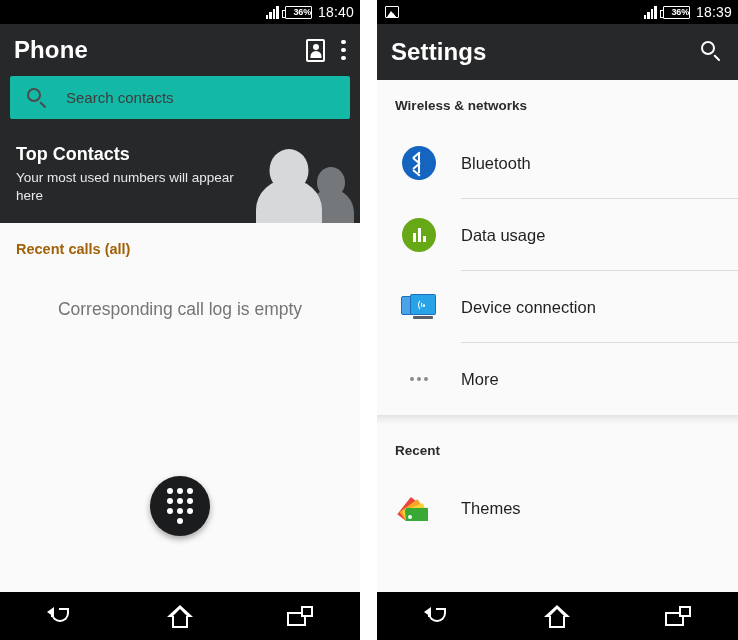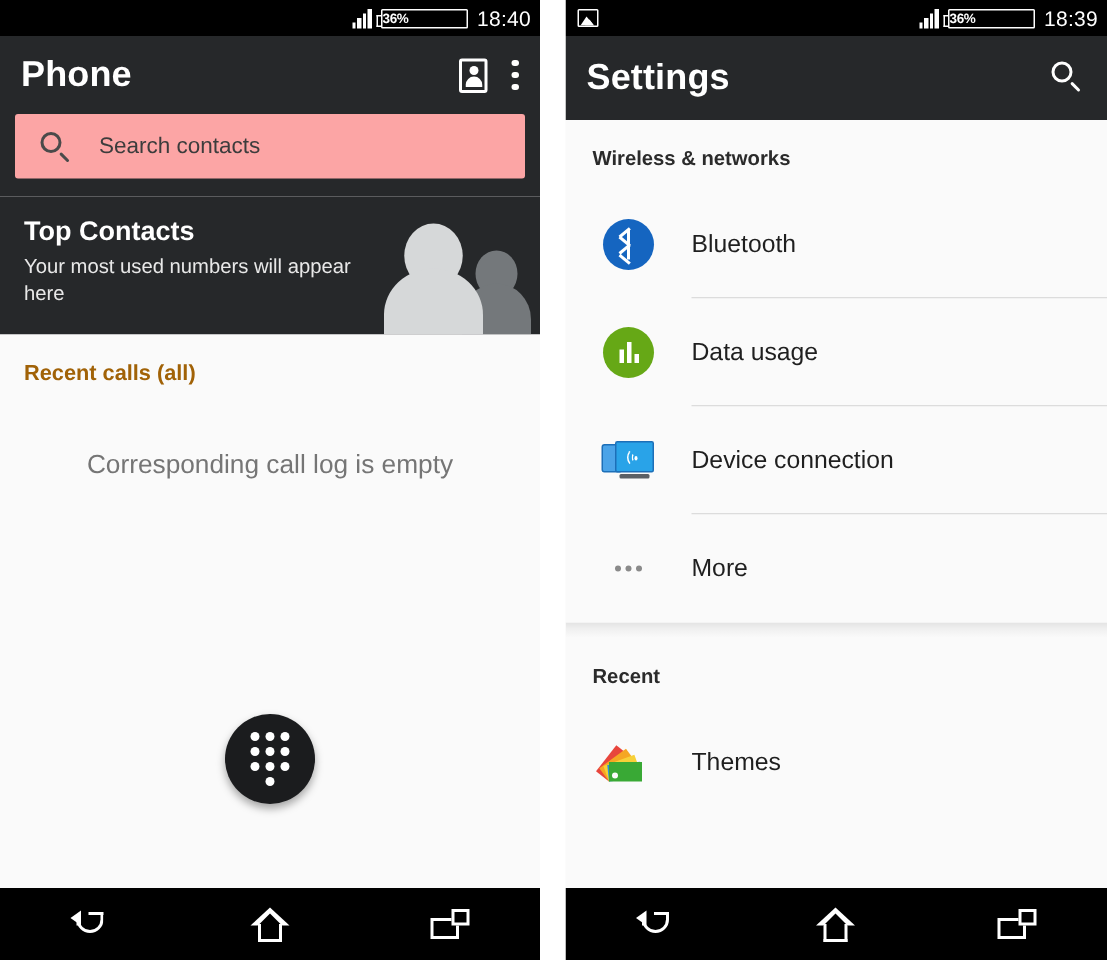--- a/index.html
+++ b/index.html
@@ -29,23 +29,23 @@
   
   .signal { display:flex; align-items:flex-end; gap:1px; height:13px; }
   .signal i { display:block; width:2.5px; background:#ffffff; }
   .signal i:nth-child(1){height:4px;}
   .signal i:nth-child(2){height:6.5px;}
   .signal i:nth-child(3){height:9.5px;}
   .signal i:nth-child(4){height:13px;}
 
   
   .battery {
-    position:relative; height:13px; width:58px;
+    position:relative; height:13px; width:27px;
     border:1.5px solid #ffffff; border-radius:1px;
-    display:flex; align-items:center; justify-content:flex-start;
+    display:flex; align-items:center; justify-content:flex-end;
   }
   .battery::before{
     content:""; position:absolute; left:-3.5px; top:3px;
     width:2px; height:6px; background:#000;
     border-top:1.5px solid #fff; border-bottom:1.5px solid #fff; border-left:1.5px solid #fff;
   }
   .battery span { font-size:9px; font-weight:bold; line-height:1; letter-spacing:-0.2px; }
 
   
   .img-icon {
@@ -99,21 +99,21 @@
   }
   .magnifier .stick {
     position:absolute; left:14px; top:14px;
     width:8px; height:2.2px; background:currentColor;
     transform:rotate(45deg); transform-origin:left center; border-radius:1px;
   }
 
   
   .search-wrap { background:#26282a; padding:0 10px 12px 10px; }
   .search-box {
-    background:#fca5a5; height:43px; border-radius:2px;
+    background:#14b8a6; height:43px; border-radius:2px;
     display:flex; align-items:center; padding:10px 16px; gap:18px;
     color:#4a4a4a;
   }
   .search-box .ph { font-size:15px; color:#3c3c3c; }
 
   
   .top-contacts {
     background:#26282a; position:relative; height:92px;
     padding:13px 16px 0 16px; color:#ffffff; overflow:hidden;
   }

